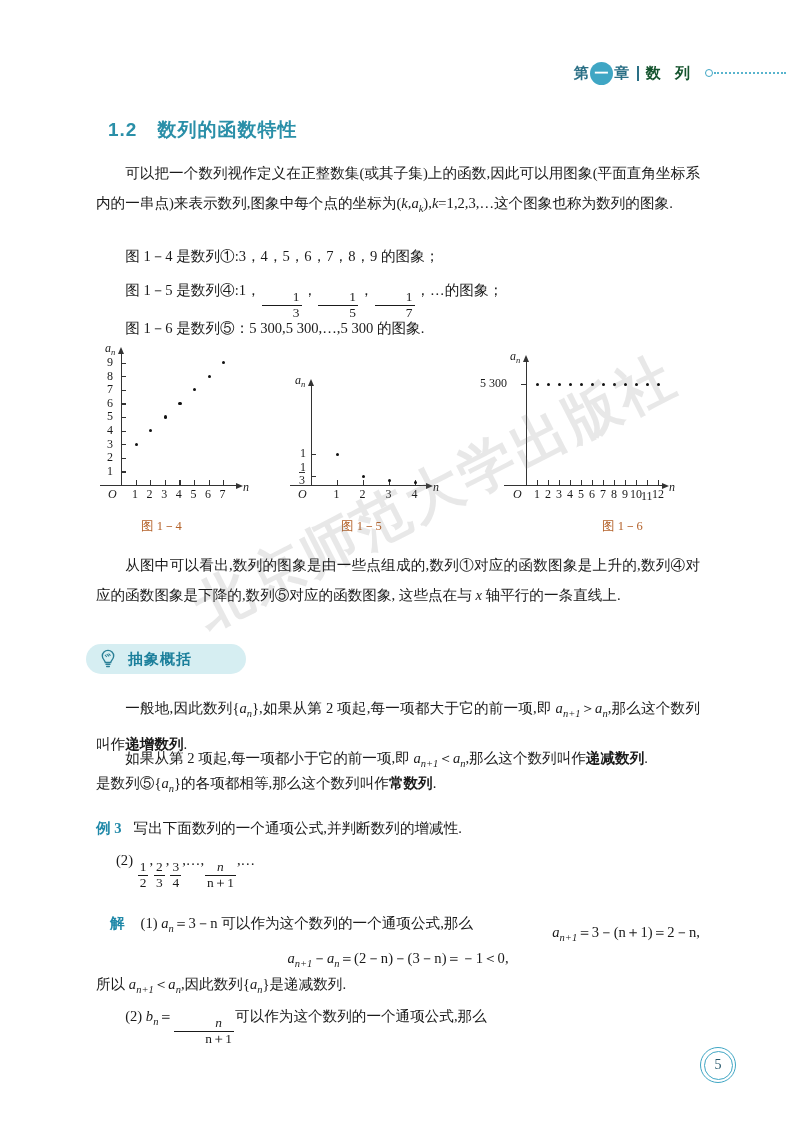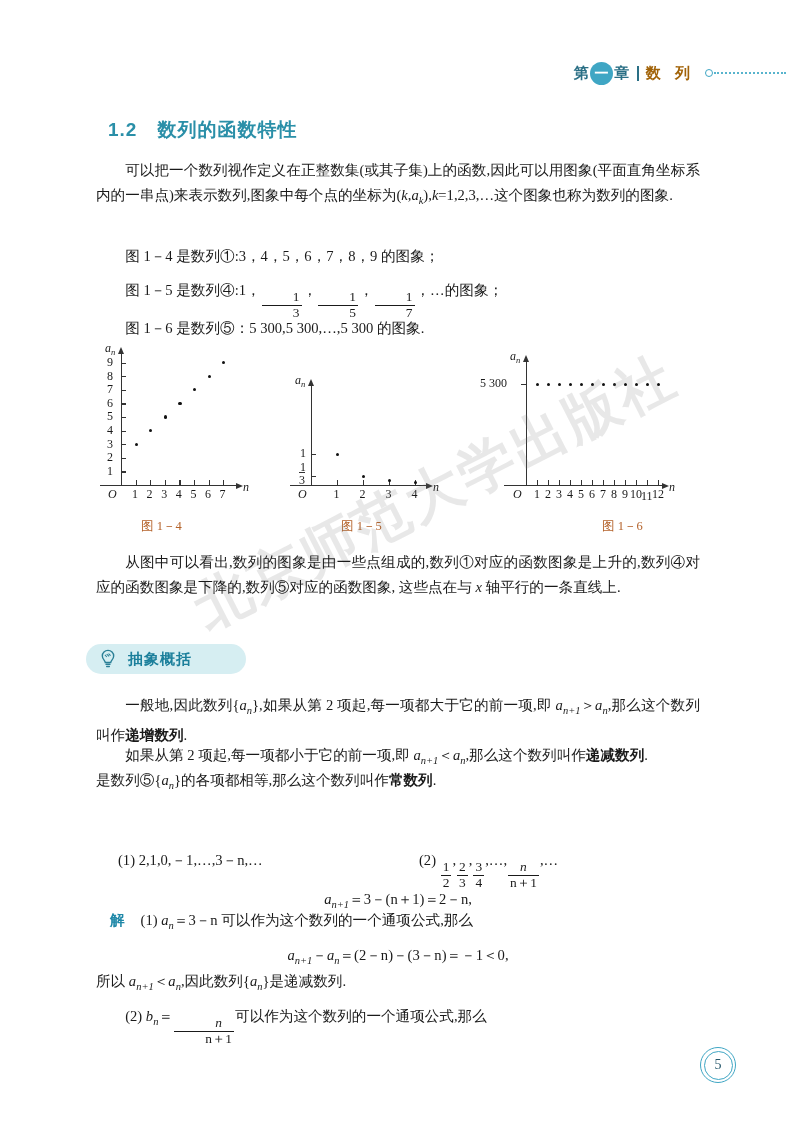--- a/index.html
+++ b/index.html
@@ -55,21 +55,21 @@
     font-size: 14px;
     line-height: 1;
   }
   .rh-bar {
     display: inline-block;
     width: 2px;
     height: 15px;
     background: #2a6f85;
     margin: 0 7px;
   }
-  .rh-name { letter-spacing: 5px; color: #a16207; }
+  .rh-name { letter-spacing: 5px; color: #14532d; }
   .rh-rule {
     display: inline-flex;
     align-items: center;
     margin-left: 10px;
   }
   .rh-dot {
     width: 6px; height: 6px;
     border-radius: 50%;
     border: 1.6px solid #3fa6c4;
     background: #ffffff;
@@ -93,21 +93,21 @@
     letter-spacing: 1px;
   }
   .sec-num { margin-right: 20px; letter-spacing: 1px; }
 
   
   .body-block {
     position: absolute;
     left: 96px;
     width: 604px;
     font-size: 14.6px;
-    line-height: 25px;
+    line-height: 30px;
     text-align: justify;
   }
   .indent { text-indent: 2em; }
   .bold { font-weight: bold; }
   .ital { font-style: italic; }
 
   .frac {
     display: inline-flex;
     flex-direction: column;
     align-items: center;
@@ -463,24 +463,26 @@
   </div>
 
   <div class="body-block indent" style="top:743px;">
     <span>如果从第 2 项起,每一项都小于它的前一项,即 </span><span class="ital">a</span><sub class="idx ital">n+1</sub><span>＜</span><span class="ital">a</span><sub class="idx ital">n</sub><span>,那么这个数列叫作</span><span class="bold">递减数列</span><span>.</span>
   </div>
 
   <div class="body-block" style="top:768px;">
     <span>是数列⑤{</span><span class="ital">a</span><sub class="idx ital">n</sub><span>}的各项都相等,那么这个数列叫作</span><span class="bold">常数列</span><span>.</span>
   </div>
 
+  <div class="body-block" style="top:813px;">
+    <span class="ex-head">例 3</span><span style="margin-left:12px;">写出下面数列的一个通项公式,并判断数列的增减性.</span>
+  </div>
 
   <div class="body-block" style="top:845px; line-height:30px;">
     <div class="two-col">
-      <div class="c1" style="padding-left:22px;">(1) 2,1,0,－1,…,3－n,…</div>
       <div class="c2" style="padding-left:20px;">
         <span>(2) </span><span class="frac">
             <span class="num">1</span>
             <span class="den">2</span>
           </span><span>,</span><span class="frac">
             <span class="num">2</span>
             <span class="den">3</span>
           </span><span>,</span><span class="frac">
             <span class="num">3</span>
             <span class="den">4</span>
@@ -489,21 +491,21 @@
             <span class="den">n＋1</span>
           </span><span>,…</span>
       </div>
     </div>
   </div>
 
   <div class="body-block" style="top:892px;margin-top:16px;">
     <span class="ex-solve" style="margin-left:14px;">解</span><span style="margin-left:16px;">(1) </span><span class="ital">a</span><sub class="idx ital">n</sub><span>＝3－n 可以作为这个数列的一个通项公式,那么</span>
   </div>
 
-  <div class="body-block center-eq" style="top:887px;">
+  <div class="body-block center-eq" style="top:917px;text-align:right;">
     <span class="ital">a</span><sub class="idx ital">n+1</sub><span>＝3－(n＋1)＝2－n,</span>
   </div>
 
   <div class="body-block center-eq" style="top:943px;">
     <span class="ital">a</span><sub class="idx ital">n+1</sub><span>－</span><span class="ital">a</span><sub class="idx ital">n</sub><span>＝(2－n)－(3－n)＝－1＜0,</span>
   </div>
 
   <div class="body-block" style="top:969px;">
     <span>所以 </span><span class="ital">a</span><sub class="idx ital">n+1</sub><span>＜</span><span class="ital">a</span><sub class="idx ital">n</sub><span>,因此数列{</span><span class="ital">a</span><sub class="idx ital">n</sub><span>}是递减数列.</span>
   </div>

